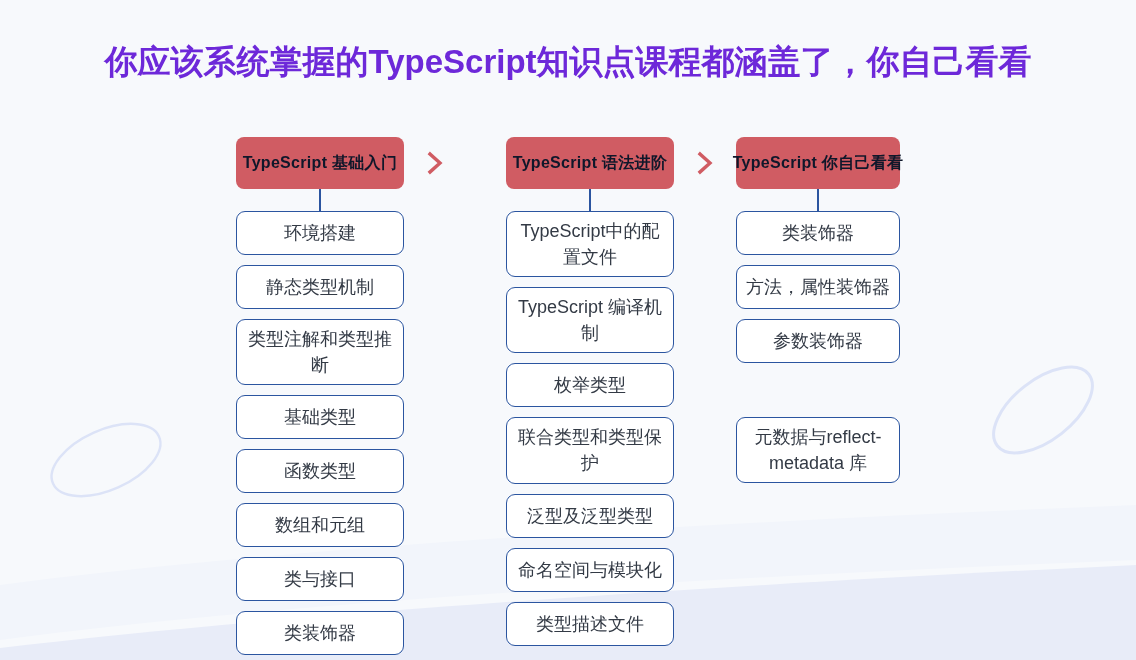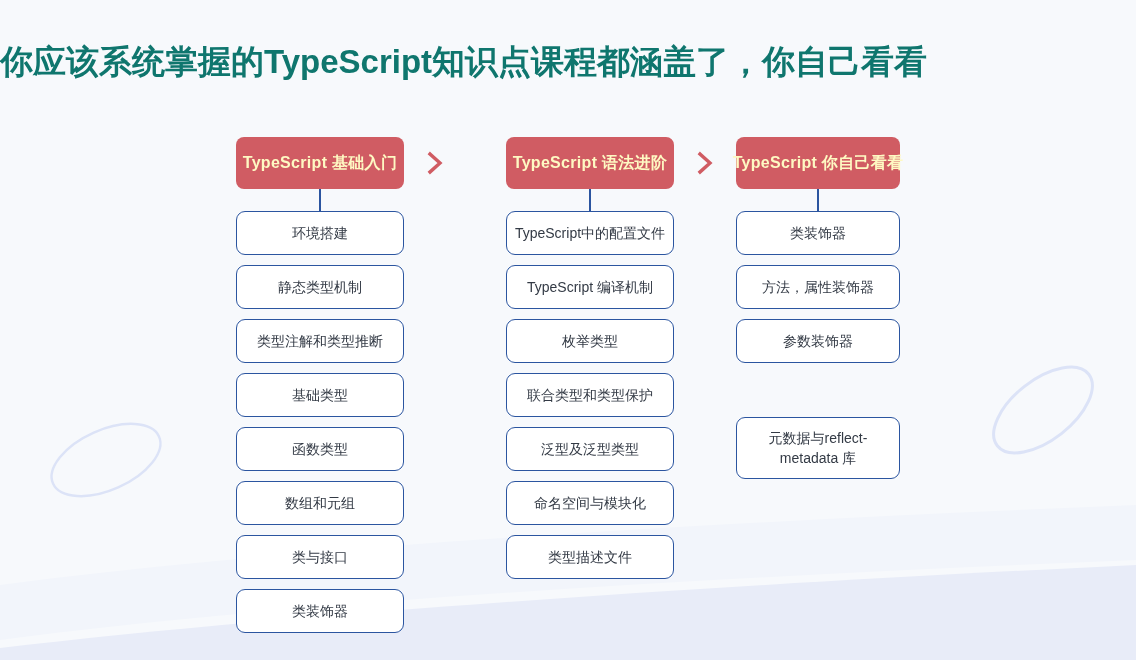--- a/index.html
+++ b/index.html
@@ -24,23 +24,24 @@
     z-index: 0;
     pointer-events: none;
   }
 
   
   #page-title {
     position: absolute;
     left: 0;
     top: 40px;
     width: 1136px;
+    text-align: center;
     font-size: 33px;
     font-weight: bold;
-    color: #0f766e;
+    color: #6d28d9;
     letter-spacing: 0px;
     z-index: 3;
     white-space: nowrap;
   }
 
   
   #flow {
     position: absolute;
     left: 0;
     top: 137px;
@@ -58,21 +59,21 @@
     flex-direction: column;
     align-items: center;
     position: relative;
   }
   .column.col-0 { width: 168px; }
   .column.col-1 { width: 168px; margin-left: 40px; }
   .column.col-2 { width: 164px; }
 
   .col-header {
     background: #d05c63;
-    color: #fef9c3;
+    color: #0f172a;
     border-radius: 8px;
     font-size: 16px;
     font-weight: bold;
     text-align: center;
     display: flex;
     align-items: center;
     justify-content: center;
     box-sizing: border-box;
     height: 52px;
     width: 100%;
@@ -95,21 +96,21 @@
     width: 100%;
     gap: 10px;
   }
 
   .node-box {
     box-sizing: border-box;
     border: 1.4px solid #2b55a0;
     border-radius: 9px;
     background: #ffffff;
     color: #333a45;
-    font-size: 14px;
+    font-size: 18px;
     min-height: 44px;
     display: flex;
     align-items: center;
     justify-content: center;
     text-align: center;
     padding: 6px 7px;
     line-height: 1.45;
   }
   .node-box.two-line { min-height: 62px; margin-top: 44px; }
 

